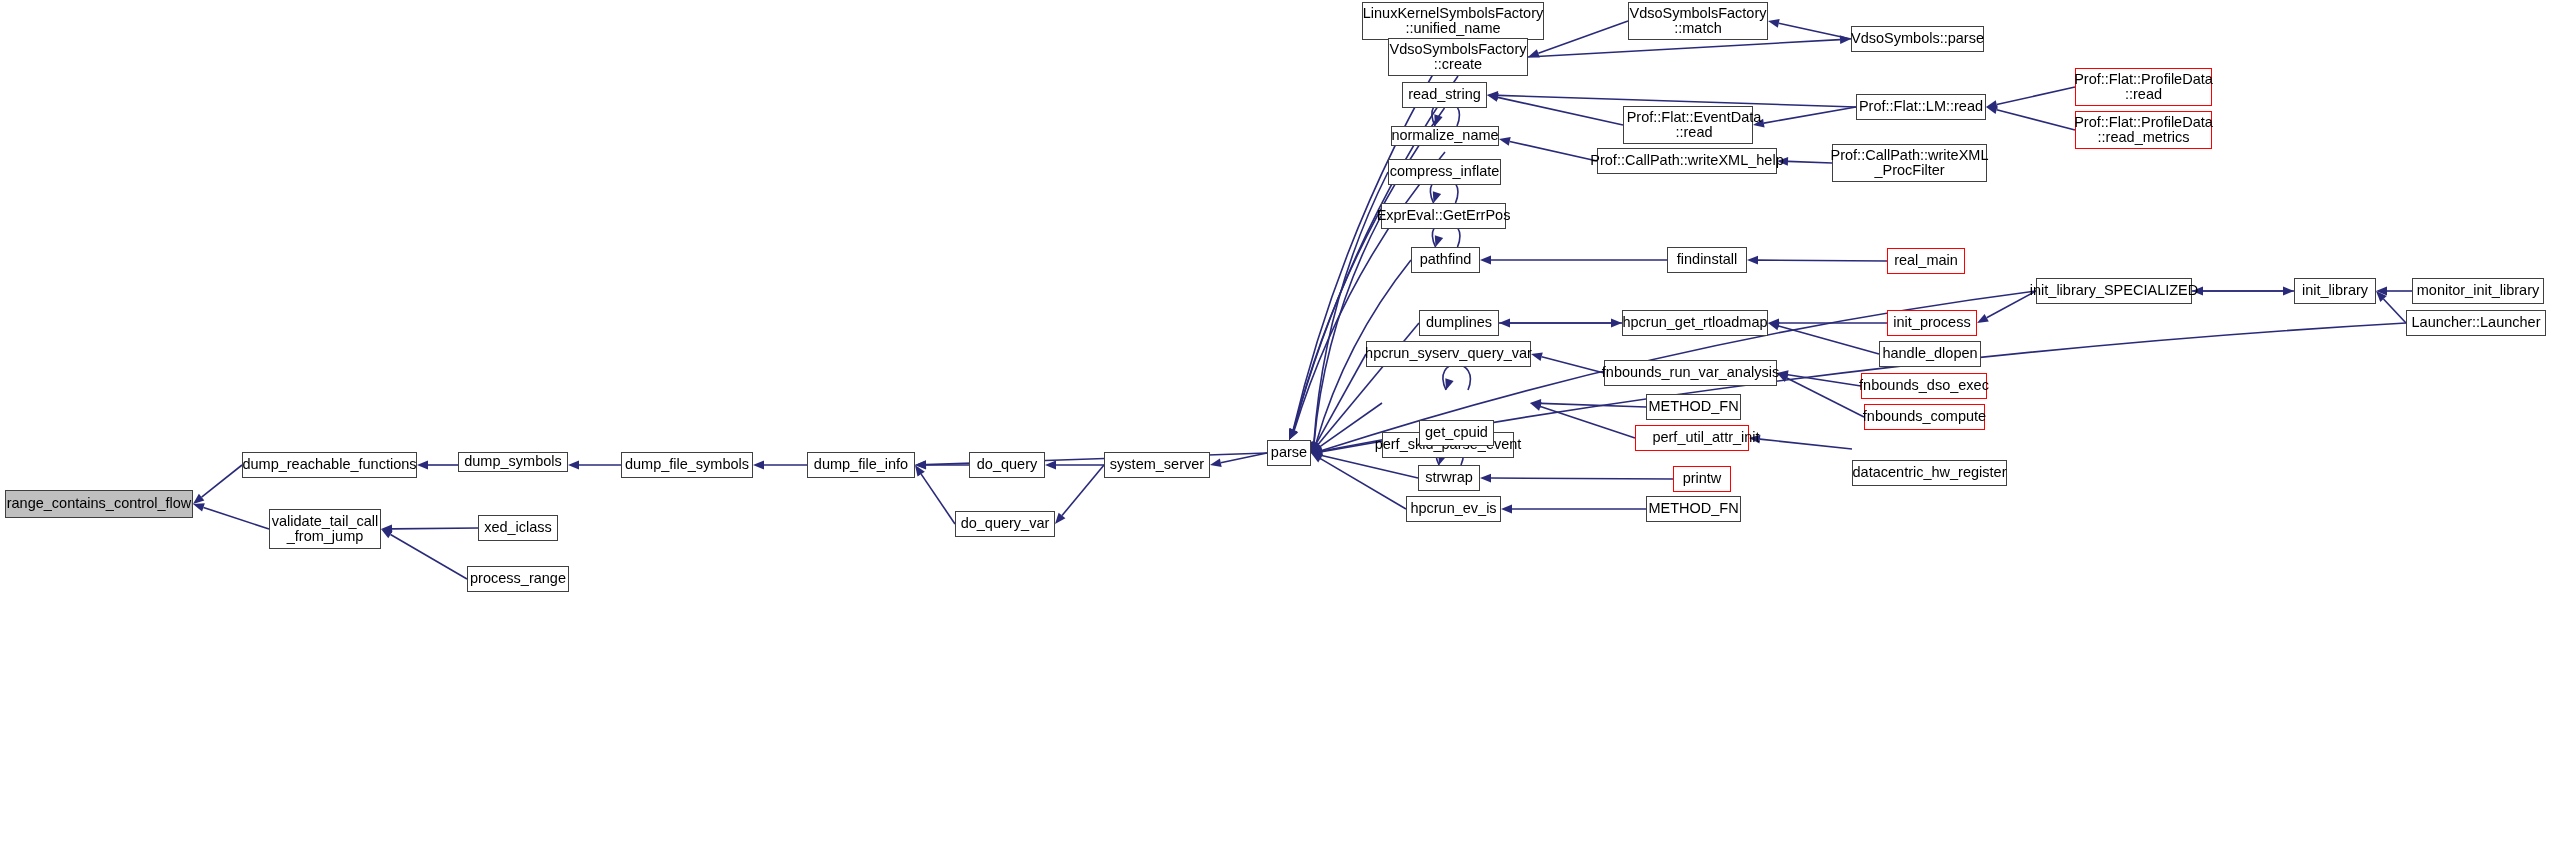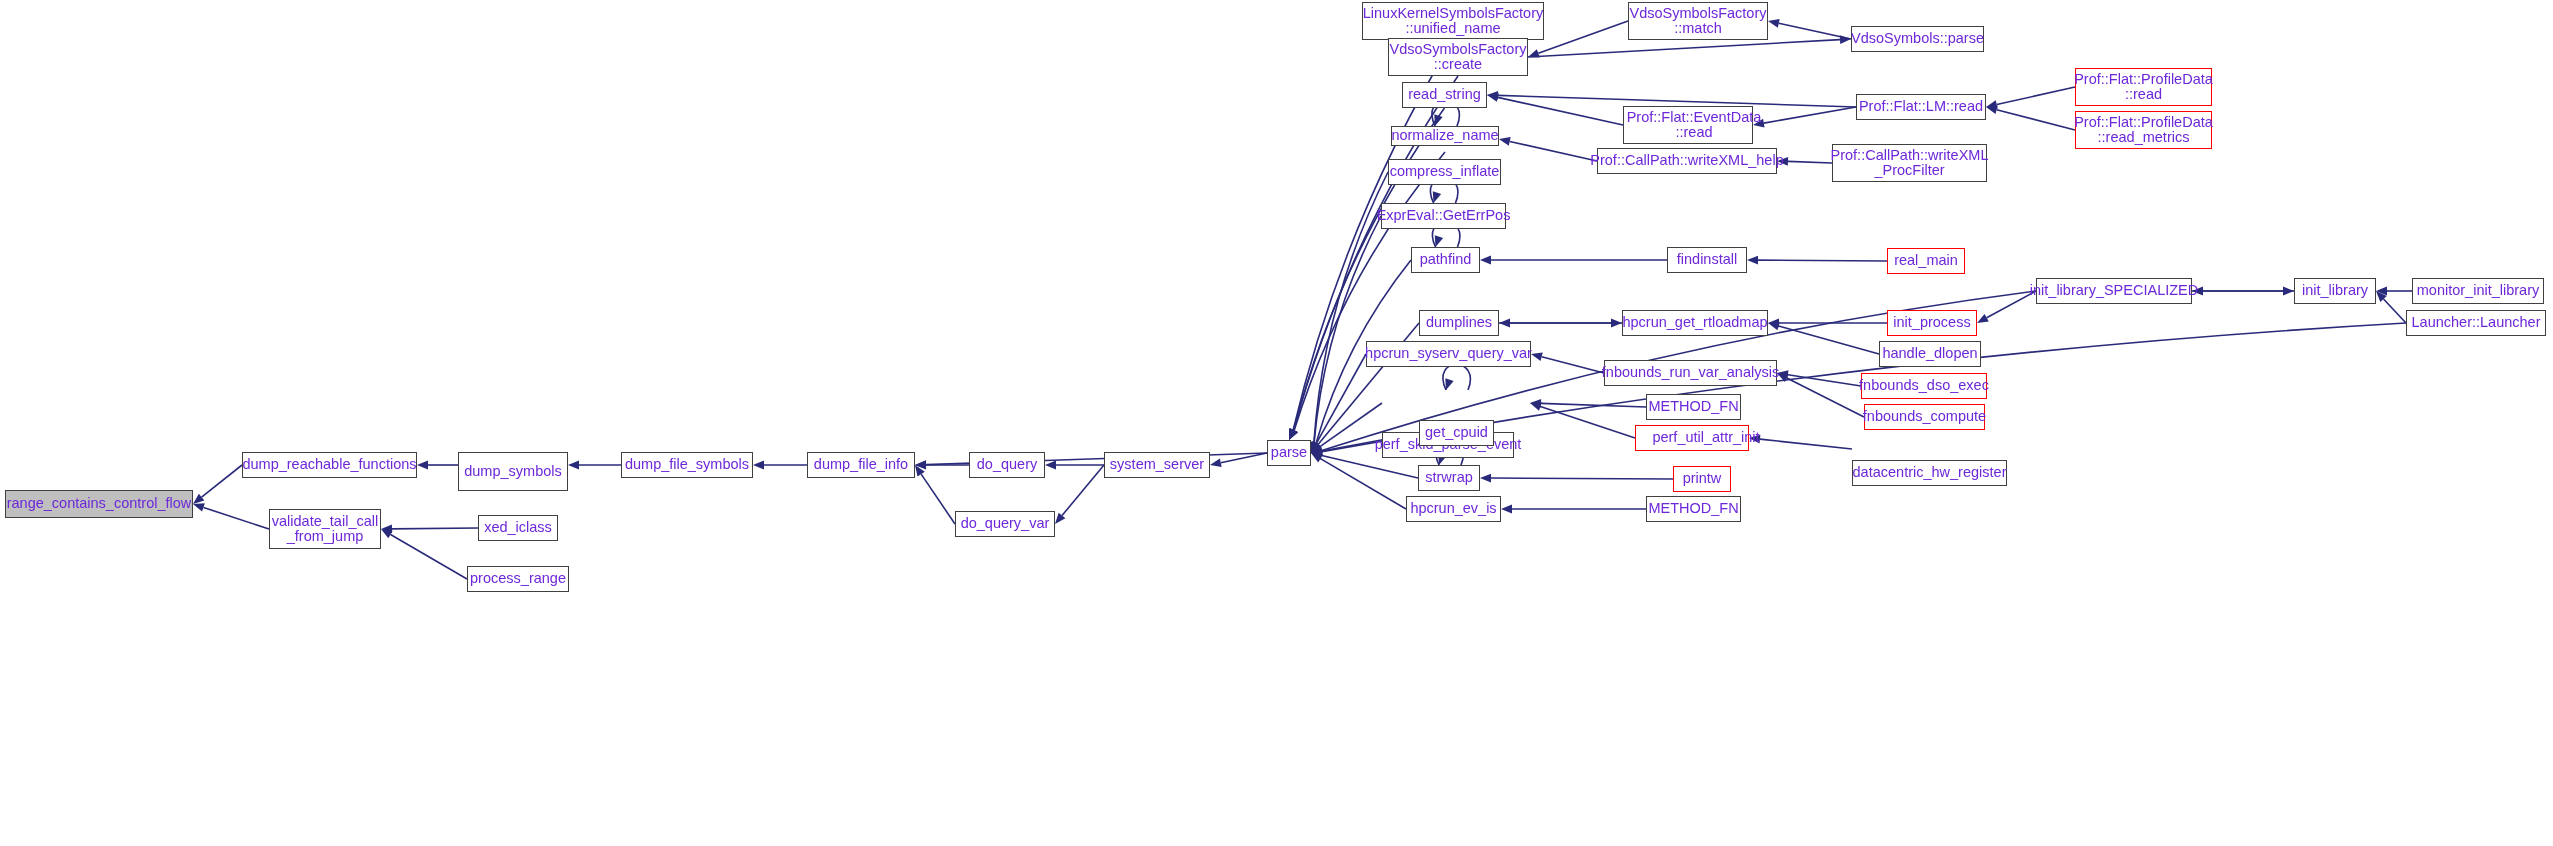--- a/index.html
+++ b/index.html
@@ -1,20 +1,20 @@
 <!DOCTYPE html>
 <html><head>
 <meta charset="utf-8">
 <style>
   html,body{margin:0;padding:0;background:#ffffff;}
   body{font-family:"Liberation Sans", sans-serif;}
   #canvas{position:relative;width:2553px;height:846px;background:#ffffff;overflow:hidden;}
   .node{position:absolute;box-sizing:border-box;display:flex;align-items:center;justify-content:center;
         text-align:center;line-height:1.05;background:#ffffff;border:1px solid #404040;
-        font-size:14.5px;color:#6d28d9;white-space:pre;z-index:3;}
+        font-size:14.5px;color:#000000;white-space:pre;z-index:3;}
   .node.red{border:1px solid #ff0000;}
   .node.gray{background:#bfbfbf;border:1px solid #404040;}
   .node .lbl{display:block;padding:0 4px;}
   svg#edges{position:absolute;left:0;top:0;width:2553px;height:846px;z-index:1;}
   svg#edges path, svg#edges line{fill:none;stroke:#2a2a7a;stroke-width:1.6px;}
   svg#edges polygon{fill:#2a2a7a;stroke:none;}
 </style>
 </head>
 <body>
 
@@ -143,21 +143,21 @@
       <path d="M 1406 509 L 1320.4761438809985 458.58593744564115"></path>
       <polygon points="1311,453 1322.710518859255,454.7954798932418 1318.241768902742,462.3763949980405"></polygon>
       <path d="M 1646 509 L 1512 509"></path>
       <polygon points="1501,509 1512,504.6 1512,513.4"></polygon>
     </svg>
   <div id="nodes">
       <div class="node gray" style="left: 5px; top: 490px; width: 188px; height: 28px;"><span class="lbl">range_contains_control_flow</span></div>
       <div class="node" style="left: 242px; top: 452px; width: 175px; height: 26px;"><span class="lbl">dump_reachable_functions</span></div>
       <div class="node" style="left: 269px; top: 509px; width: 112px; height: 40px;"><span class="lbl">validate_tail_call
 _from_jump</span></div>
-      <div class="node" style="left: 458px; top: 452px; width: 110px; height: 39px;"><span class="lbl">dump_symbols</span></div>
+      <div class="node" style="left: 458px; top: 452px; width: 110px; height: 20px;"><span class="lbl">dump_symbols</span></div>
       <div class="node" style="left: 478px; top: 515px; width: 80px; height: 26px;"><span class="lbl">xed_iclass</span></div>
       <div class="node" style="left: 467px; top: 566px; width: 102px; height: 26px;"><span class="lbl">process_range</span></div>
       <div class="node" style="left: 621px; top: 452px; width: 132px; height: 26px;"><span class="lbl">dump_file_symbols</span></div>
       <div class="node" style="left: 807px; top: 452px; width: 108px; height: 26px;"><span class="lbl">dump_file_info</span></div>
       <div class="node" style="left: 969px; top: 452px; width: 76px; height: 26px;"><span class="lbl">do_query</span></div>
       <div class="node" style="left: 955px; top: 511px; width: 100px; height: 26px;"><span class="lbl">do_query_var</span></div>
       <div class="node" style="left: 1104px; top: 452px; width: 106px; height: 26px;"><span class="lbl">system_server</span></div>
       <div class="node" style="left: 1267px; top: 440px; width: 44px; height: 26px;"><span class="lbl">parse</span></div>
       <div class="node" style="left: 1362px; top: 2px; width: 182px; height: 38px;"><span class="lbl">LinuxKernelSymbolsFactory
 ::unified_name</span></div>

